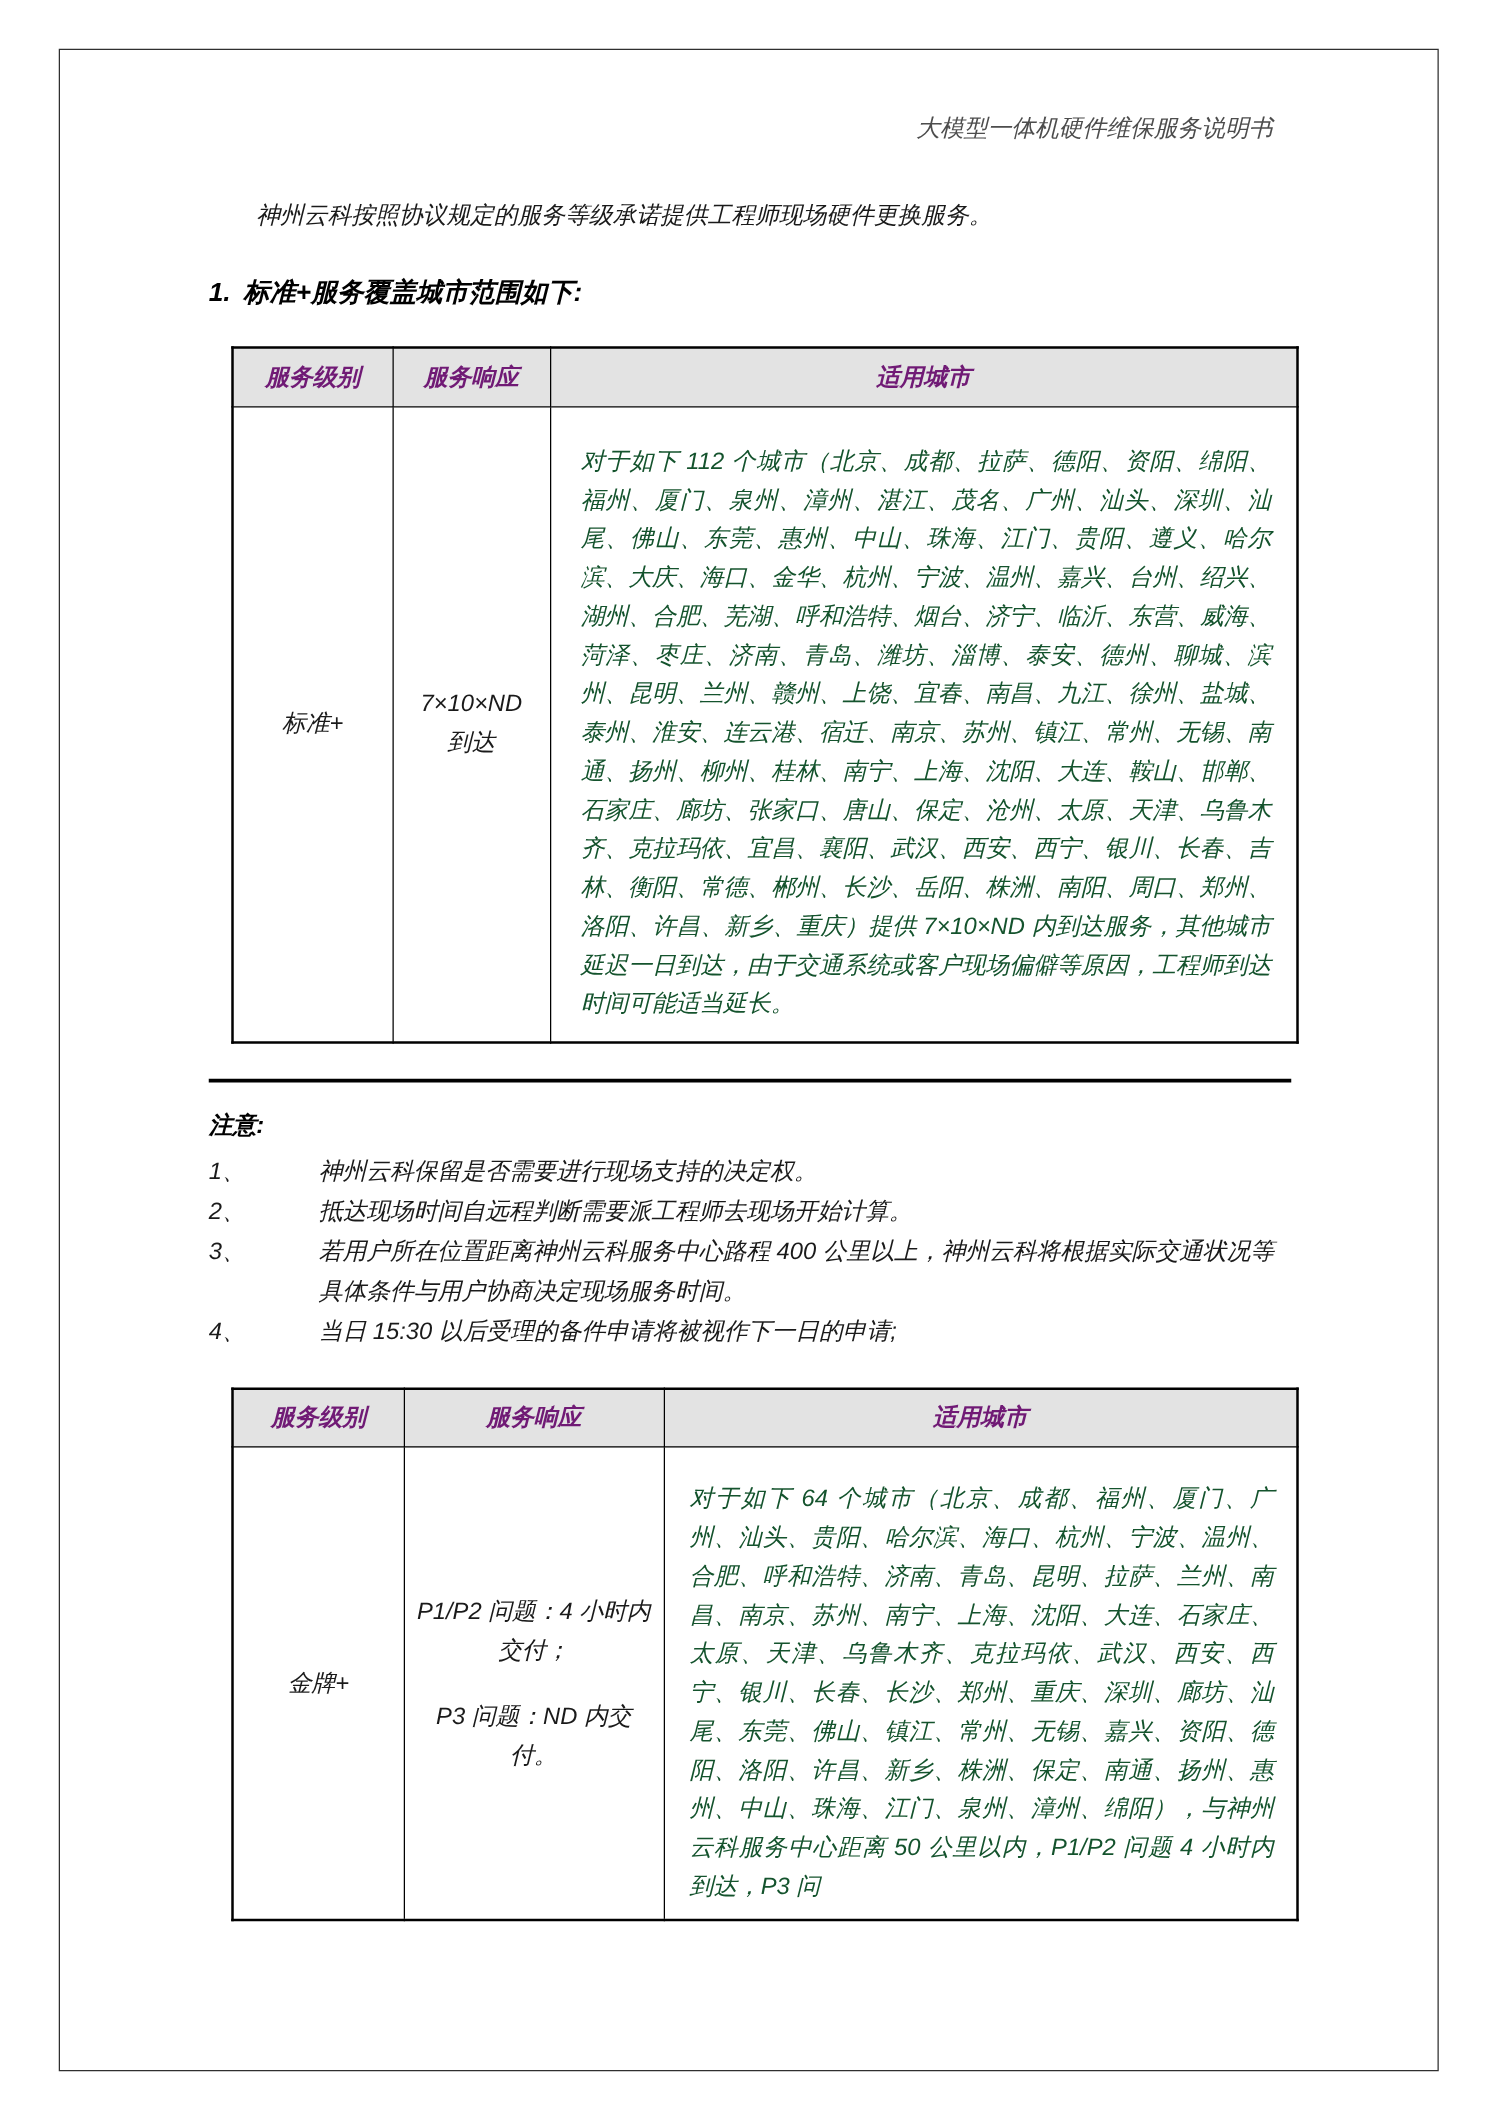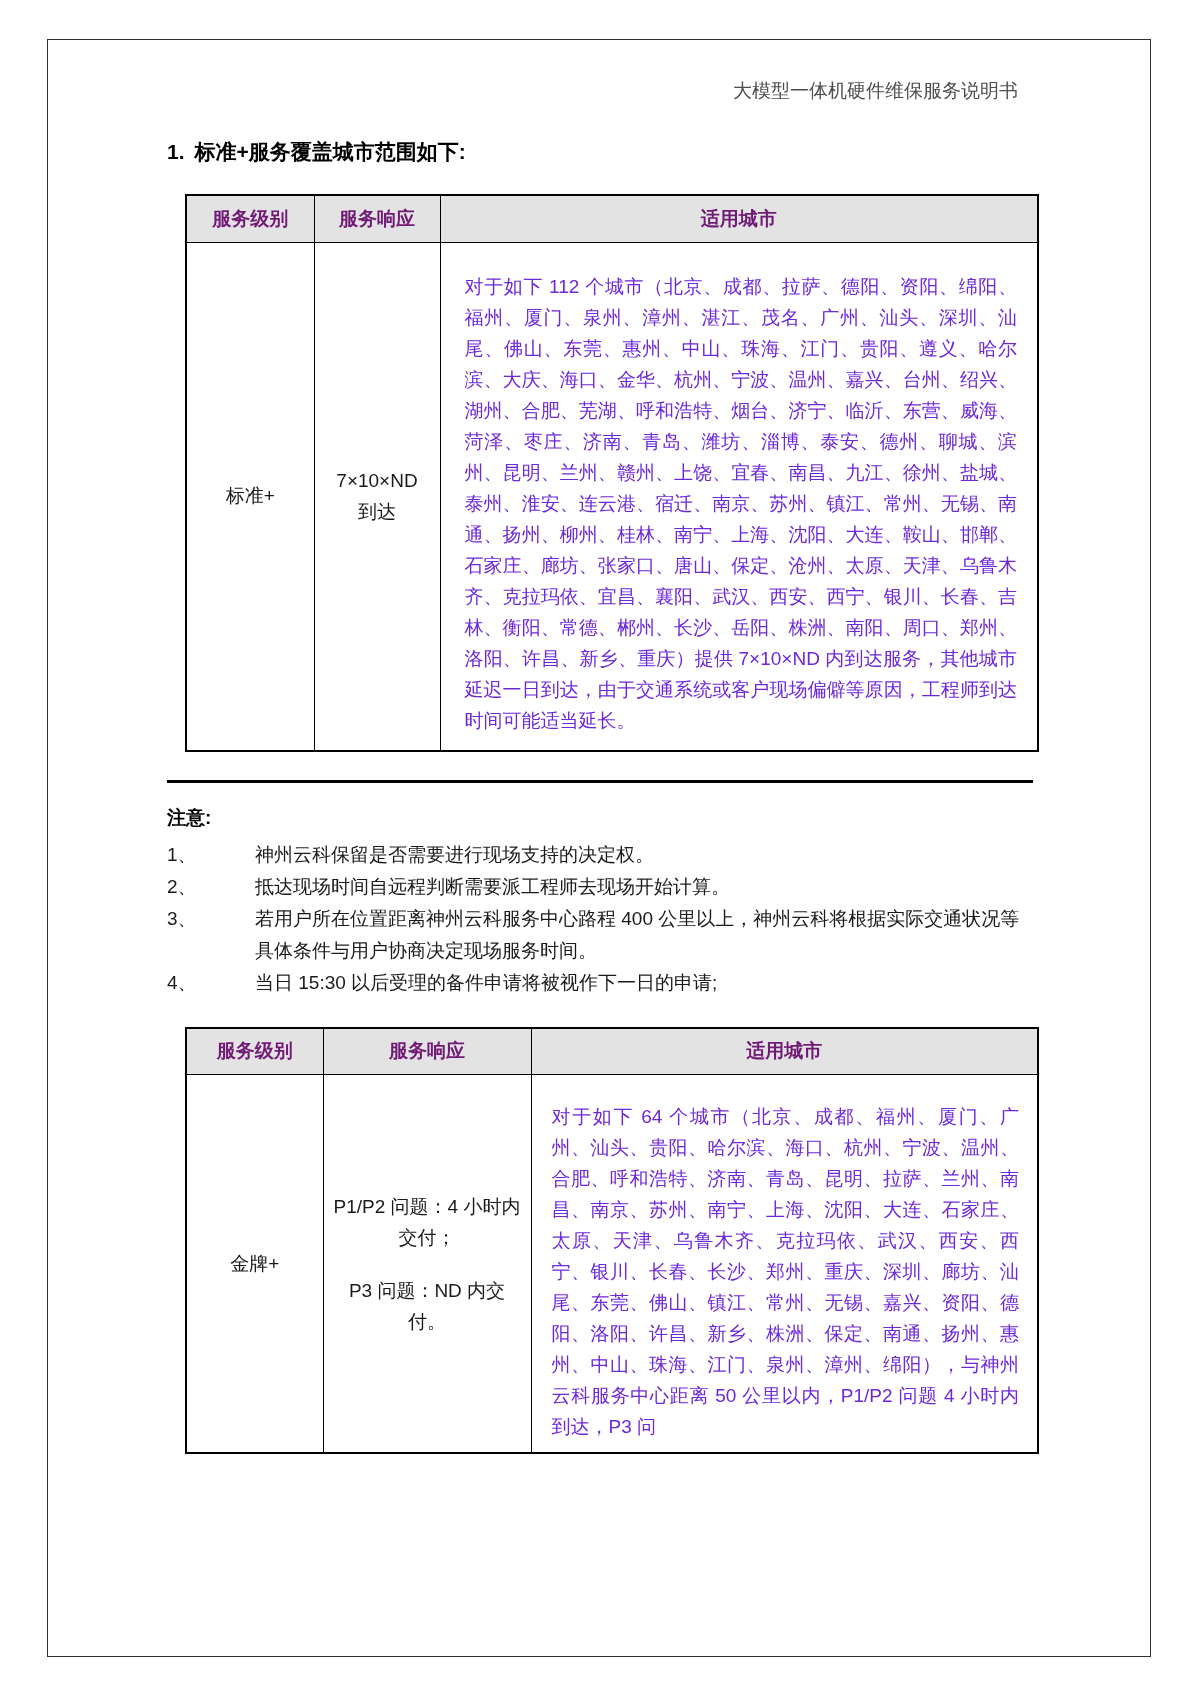--- a/index.html
+++ b/index.html
@@ -12,22 +12,23 @@
     overflow:hidden;
   }
   .page-frame {
     position:absolute; left:47px; top:39px;
     width:1104px; height:1618px;
     border:1px solid #2f2f2f;
     box-sizing:border-box;
     pointer-events:none;
   }
   .content {
-    position:absolute; left:167px; top:0;
+    position:absolute; left:167px; top:13px;
     width:866px;
+    font-style:italic;
   }
   .doc-header {
     margin-top:78px;
     text-align:right;
     padding-right:15px;
     font-family:"Liberation Serif","DejaVu Serif",serif;
     font-size:19px; line-height:26px;
     color:#4d4d4d;
   }
   .intro {
@@ -63,21 +64,21 @@
     text-align:center; vertical-align:middle;
     font-size:19px; color:#1a1a1a;
   }
   .cell-response {
     text-align:center; vertical-align:middle;
     font-size:19px; line-height:31px; color:#1a1a1a;
     padding:0 8px;
   }
   .cell-cities {
     vertical-align:top;
-    font-size:19px; line-height:31px; color:#6d28d9;
+    font-size:19px; line-height:31px; color:#14532d;
     text-align:justify; text-justify:inter-character;
     overflow:hidden;
     margin-top:20px;
   }
   .t1 .cell-cities { padding:28px 20px 14px 24px; }
   .t2 .cell-cities { padding:26px 18px 10px 20px; }
   .t1 td { height:490px; }
   .t2 td { height:336px; }
   .resp-gap { margin-top:22px; }
   .divider {
@@ -114,20 +115,21 @@
 </style>
 </head>
 <body>
 
 <div class="page-frame"></div>
 
 <div class="content">
 
   <div class="doc-header">大模型一体机硬件维保服务说明书</div>
 
+  <div class="intro">神州云科按照协议规定的服务等级承诺提供工程师现场硬件更换服务。</div>
 
   <div class="section-heading">
     <span class="num">1.</span><span>标准+服务覆盖城市范围如下:</span>
   </div>
 
   <table class="svc-table t1">
     <colgroup>
       <col style="width:128px">
         <col style="width:126px">
         <col style="width:598px">

